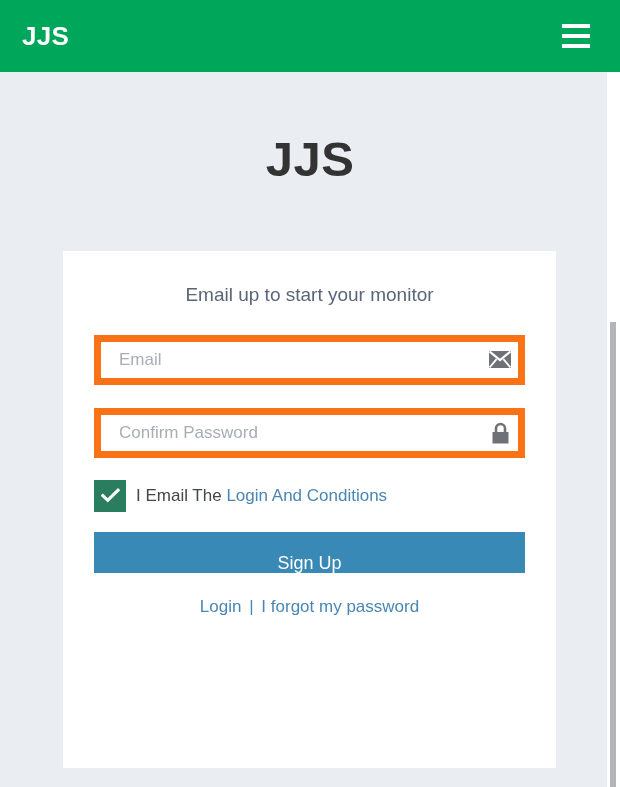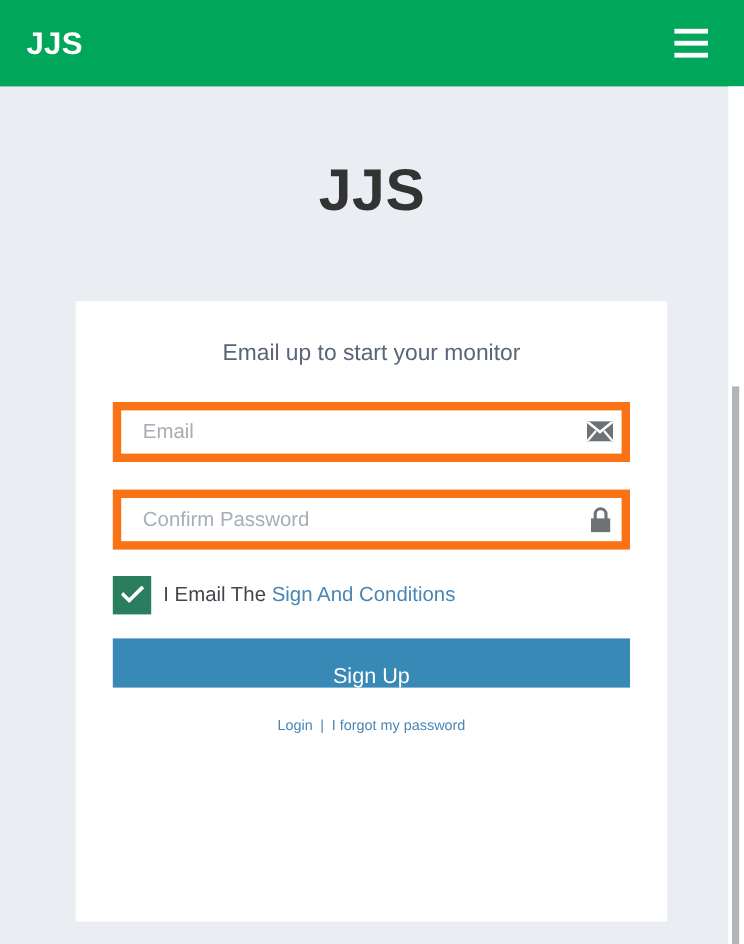--- a/index.html
+++ b/index.html
@@ -165,21 +165,21 @@
     display: block;
     line-height: 49px;
     padding: 7px;
     text-align: center;
   }
 
   
   .footer-links {
     text-align: center;
     margin-top: 24px;
-    font-size: 12px;
+    font-size: 17px;
     color: #4a86b4;
   }
   .footer-links .sep {
     color: #4a86b4;
     margin: 0 3px;
   }
 
   
   .scrollbar-track {
     position: absolute;
@@ -242,21 +242,21 @@
       </div>
 
       <div class="agree-row">
         <div class="checkbox">
           <svg width="19" height="15" viewBox="0 0 19 15">
             <path d="M1.8 7.6 L6.7 12.4 L17 2.2" fill="none" stroke="#ffffff" stroke-width="3.1" stroke-linecap="square"></path>
           </svg>
         </div>
         <div class="agree-label">
           <span>I Email The</span>
-          <a class="link">Sign And Conditions</a>
+          <a class="link">Login And Conditions</a>
         </div>
       </div>
 
       <button class="submit-btn">Sign Up</button>
 
       <div class="footer-links">
         <a class="link">Login</a>
         <span class="sep">|</span>
         <a class="link">I forgot my password</a>
       </div>

